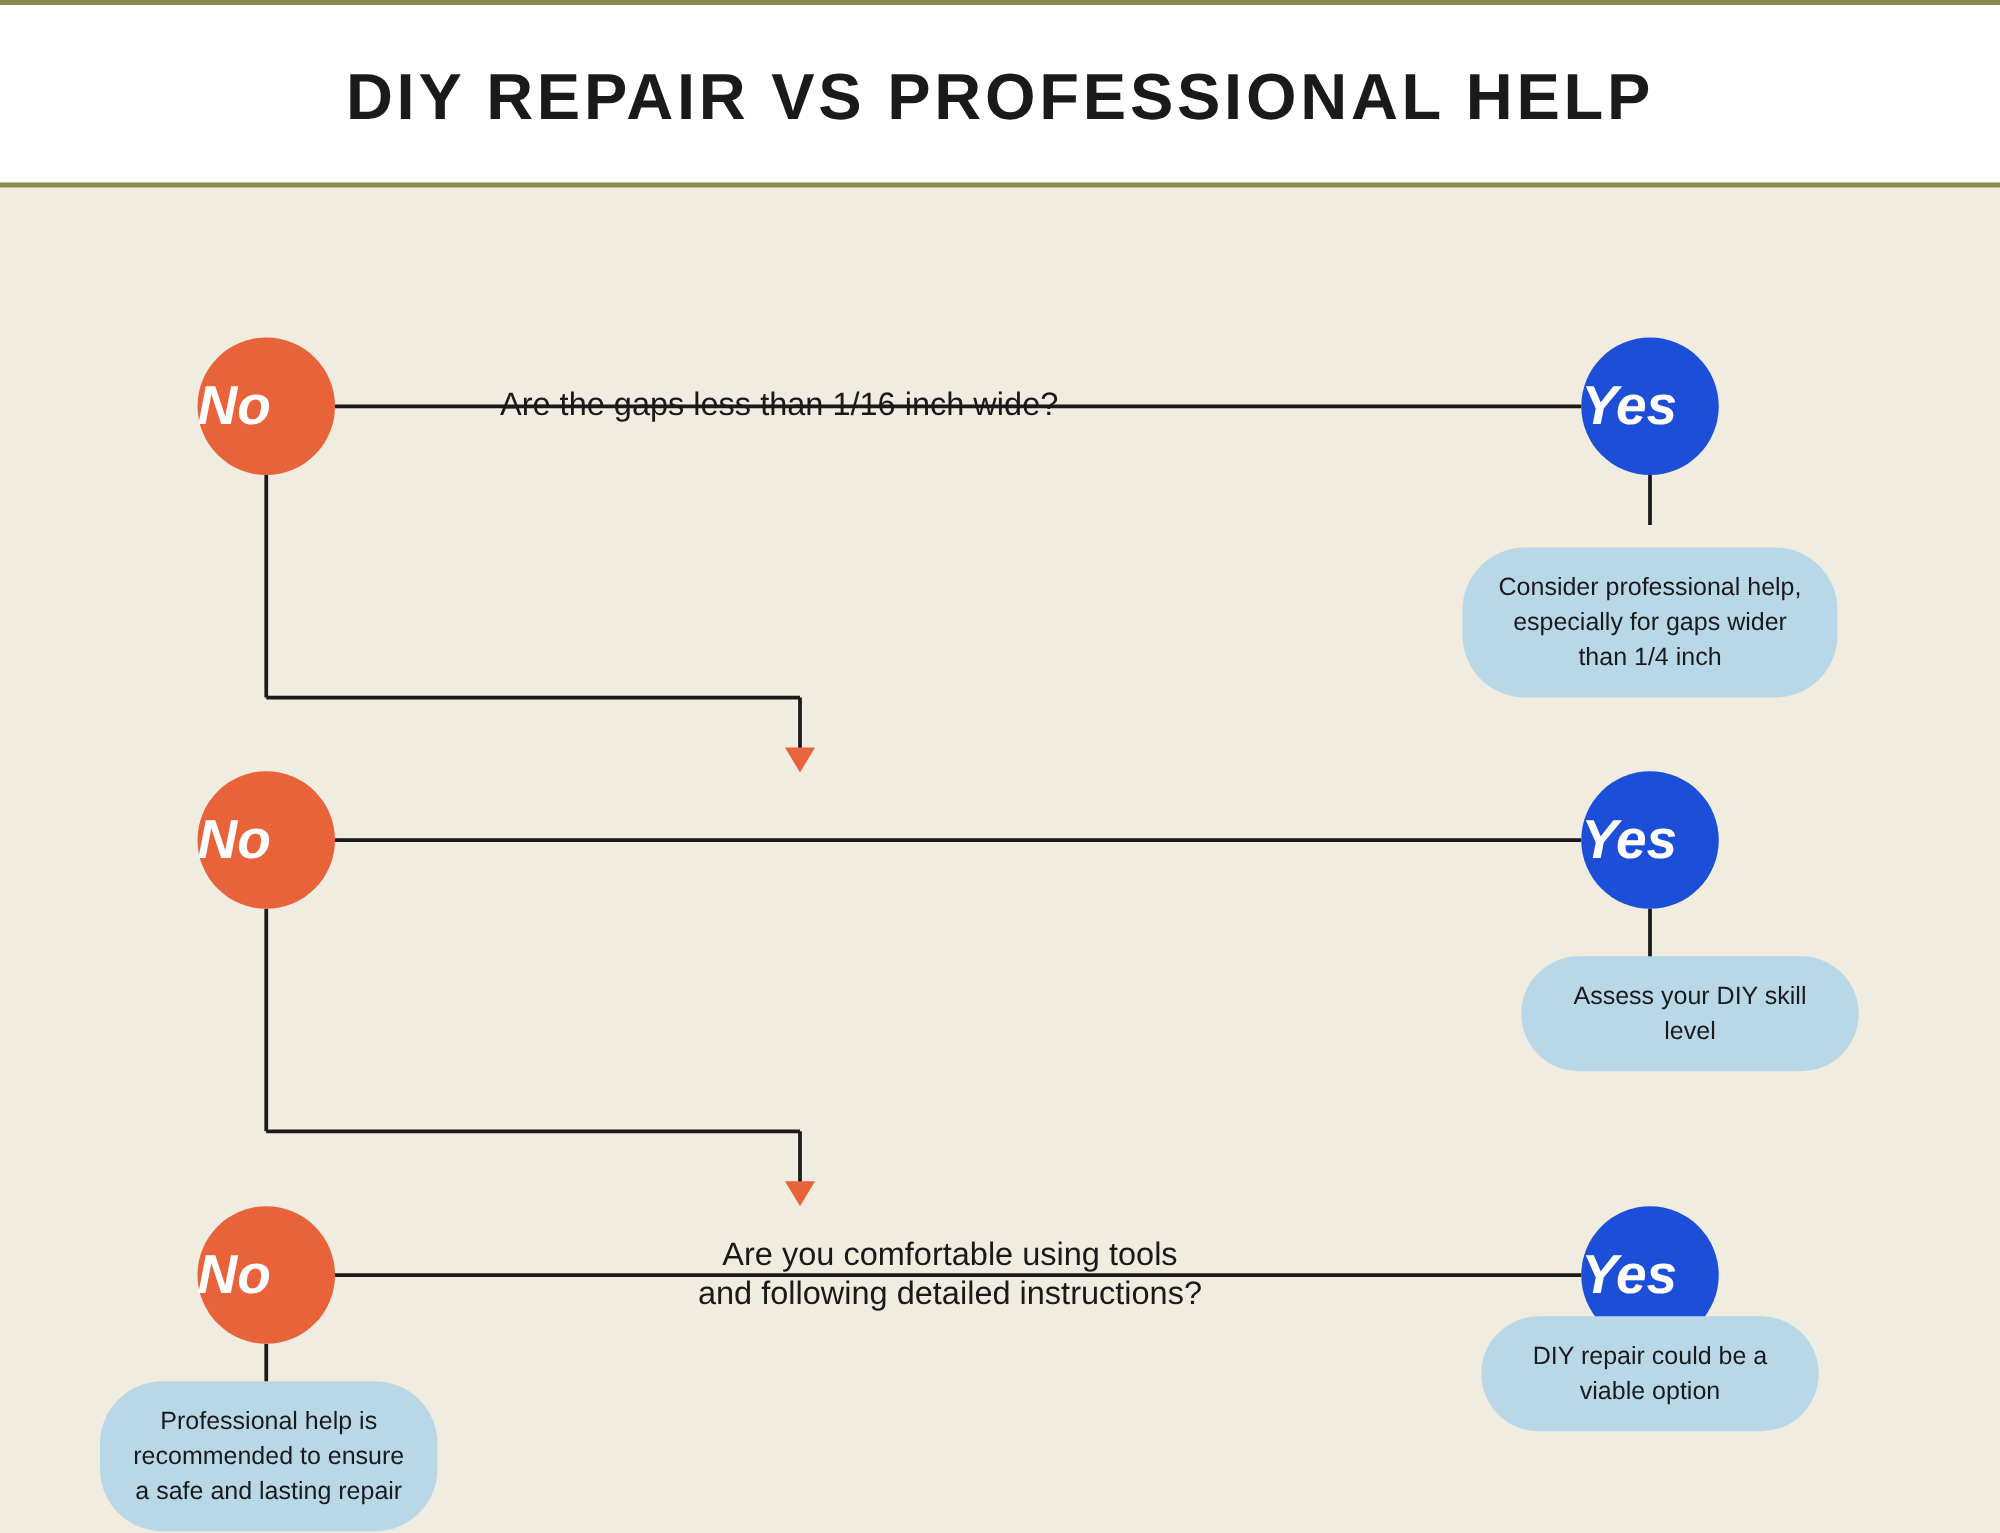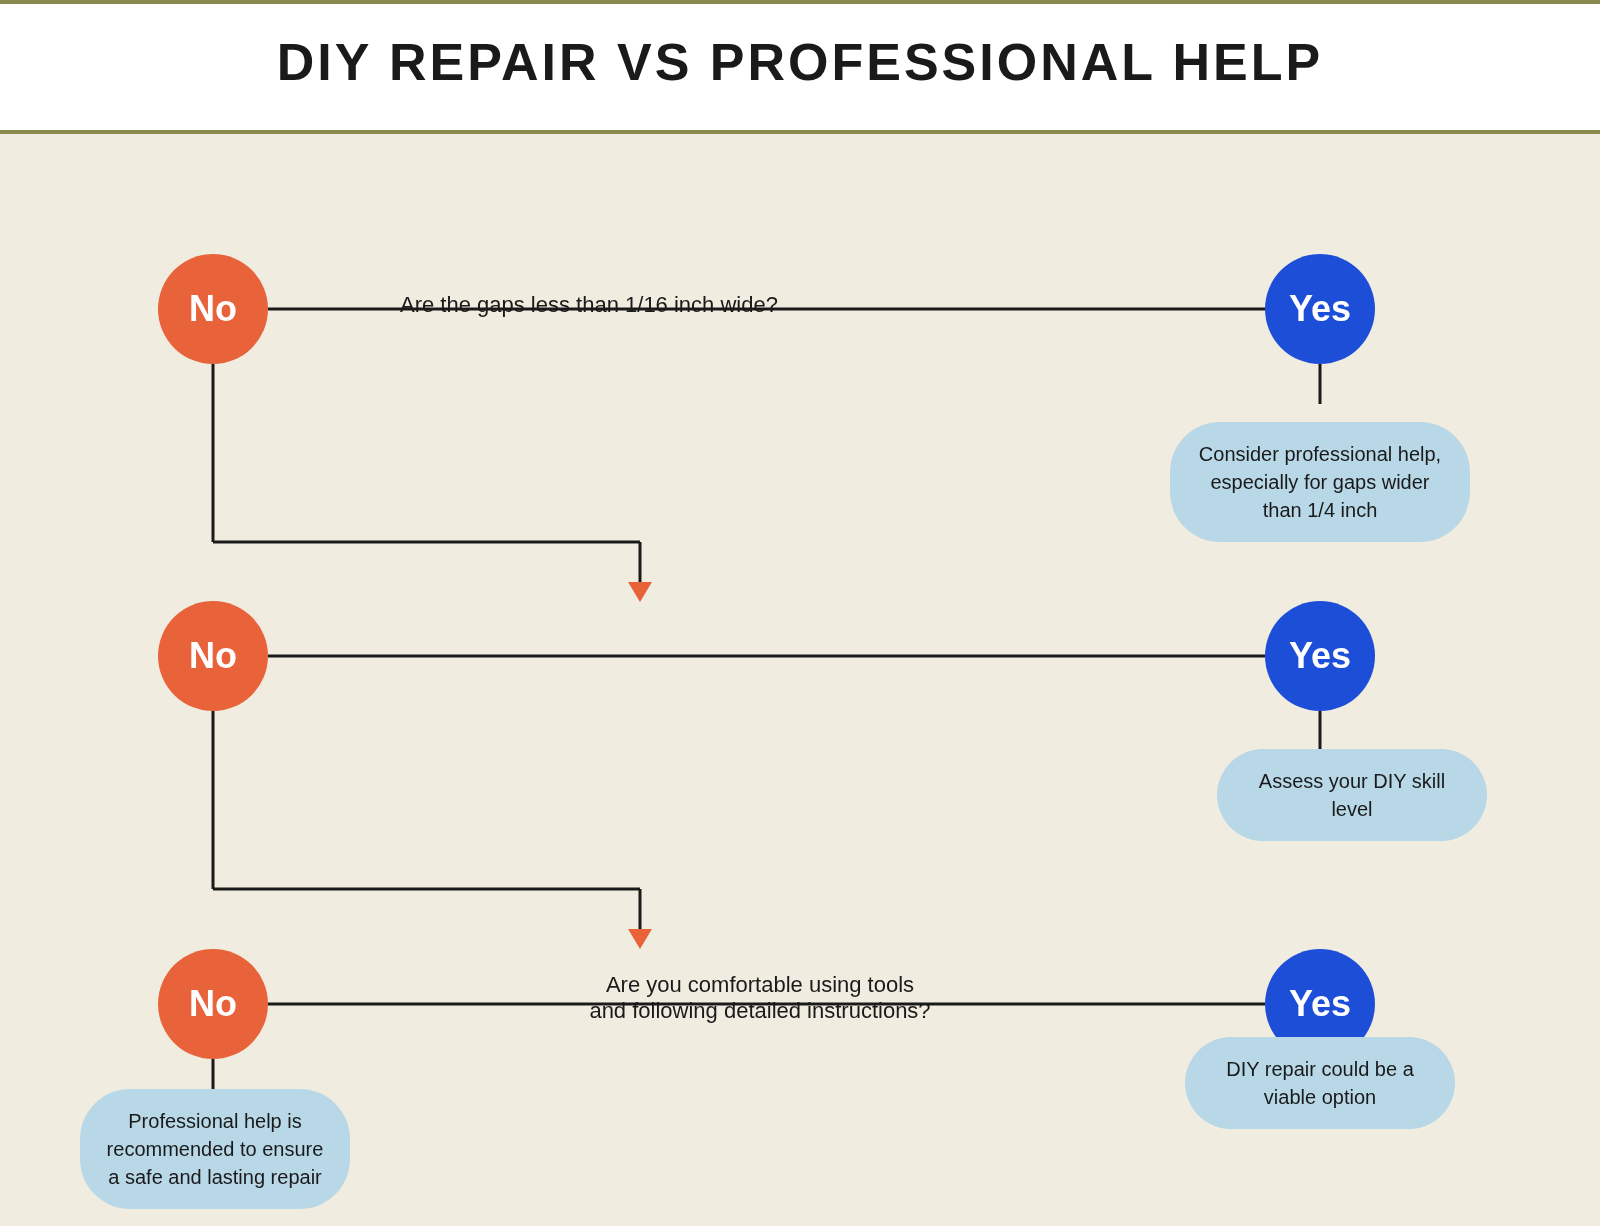--- a/index.html
+++ b/index.html
@@ -12,21 +12,21 @@
       position: relative;
       overflow: hidden;
     }
 
     
     .header {
       background: #ffffff;
       border-top: 4px solid #8a8a50;
       border-bottom: 4px solid #8a8a50;
       text-align: center;
-      padding: 28px 0 38px;
+      padding: 44px 0 38px;
       margin-bottom: 60px;
     }
 
     .header-title {
       font-family: Arial, Helvetica, sans-serif;
       font-size: 52px;
       font-weight: 900;
       letter-spacing: 3px;
       color: #1a1a1a;
       text-transform: uppercase;
@@ -38,44 +38,44 @@
       width: 1600px;
       height: 960px;
     }
 
     
     .circle {
       position: absolute;
       border-radius: 50%;
       display: flex;
       align-items: center;
-      justify-content: center;
       font-family: Arial, Helvetica, sans-serif;
       font-weight: 700;
-      font-size: 36px;
+      font-size: 44px;
       color: #ffffff;
+      font-style: italic;
     }
 
     .circle-no {
       background-color: #e8623a;
       width: 110px;
       height: 110px;
     }
 
     .circle-yes {
       background-color: #1d4ed8;
       width: 110px;
       height: 110px;
     }
 
     
     .question {
       position: absolute;
       font-family: Arial, Helvetica, sans-serif;
-      font-size: 22px;
+      font-size: 26px;
       color: #1a1a1a;
       text-align: center;
       white-space: nowrap;
     }
 
     
     .oval-box {
       position: absolute;
       background-color: #b8d8e8;
       border-radius: 50px;

